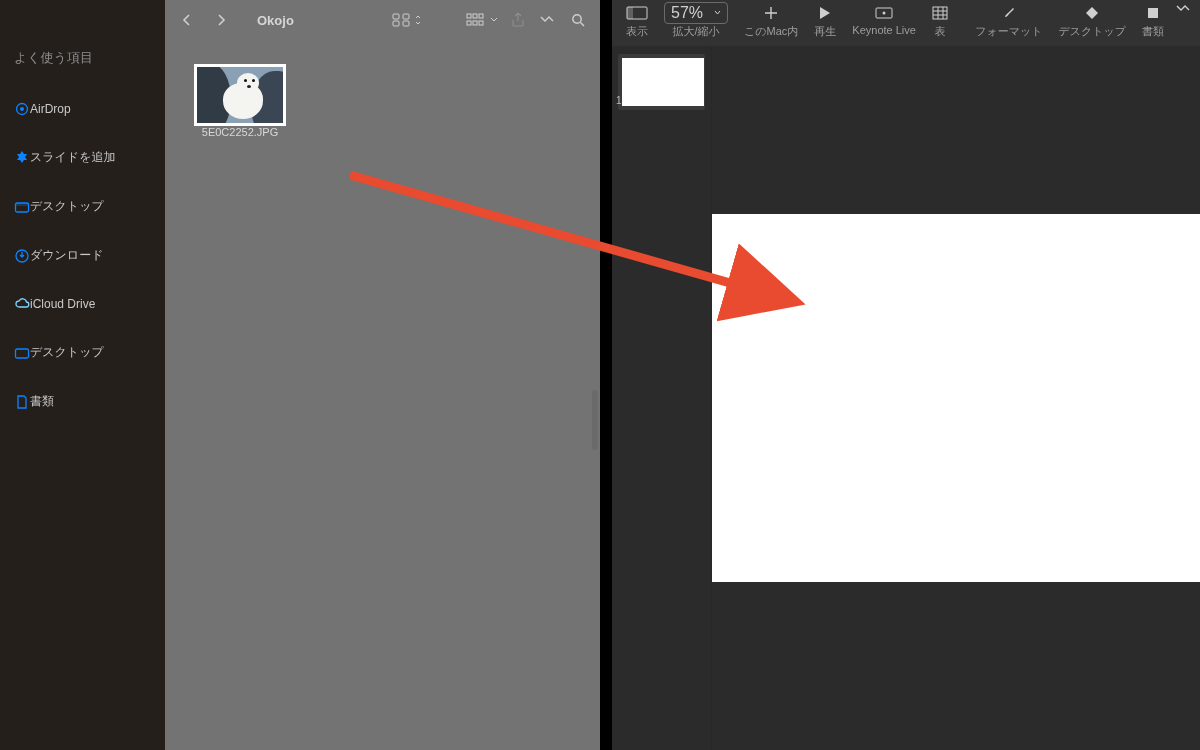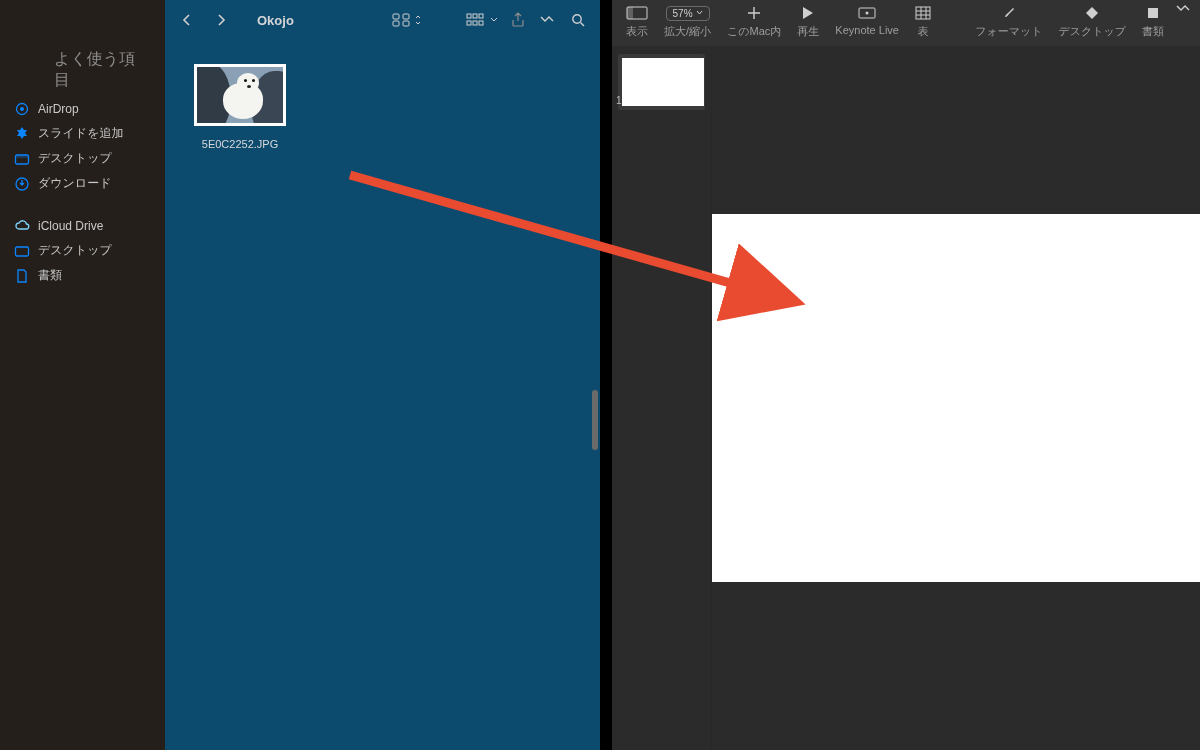--- a/index.html
+++ b/index.html
@@ -9,41 +9,41 @@
   
   .finder {
     position:absolute; left:0; top:0; width:600px; height:750px;
     display:flex; background:#2a2724;
   }
   .finder-sidebar {
     width:165px; height:100%; background:#241f1b; padding-top:45px;
     font-size:12px; color:#c9c9c9;
   }
   .sb-section { margin-bottom:18px; }
-  .sb-header { color:#8d8d8d; font-size:16px; padding:4px 14px 6px;margin-left:40px; }
+  .sb-header { color:#8d8d8d; font-size:13px; padding:4px 14px 6px; }
   .sb-item {
-    display:flex; align-items:center; gap:8px;
-    padding:4px 14px; cursor:default;
+    display:flex; align-items:center; gap:0;
+    padding:4px 14px; cursor:default;margin-top:24px;
   }
   .sb-item .ic { width:16px; height:16px; display:flex; align-items:center; justify-content:center; }
   .sb-item span.label { font-size:12px; }
 
-  .finder-main { flex:1; display:flex; flex-direction:column; background:#0c4a6e; }
+  .finder-main { flex:1; display:flex; flex-direction:column; background:#737373; }
   .finder-toolbar {
     height:40px; display:flex; align-items:center; gap:10px;
     padding:0 12px; color:#d6d6d6;
   }
   .nav-arrows { display:flex; gap:14px; margin-right:10px; }
   .tb-title { font-weight:600; font-size:13px; margin-right:auto; margin-left:6px; }
   .tb-iconbtn { width:20px; height:20px; display:flex; align-items:center; justify-content:center; color:#bcbcbc; }
   .tb-group { display:flex; align-items:center; gap:4px; }
   .tb-spacer { width:24px; }
 
   .finder-content { flex:1; padding:24px 20px; position:relative; }
-  .file-card { width:110px; display:flex; flex-direction:column; align-items:center; gap:12px; }
+  .file-card { width:110px; display:flex; flex-direction:column; align-items:center; gap:0; }
   .thumb {
     width:92px; height:62px; border:3px solid #fff; background:#8aa0b4;
     position:relative; overflow:hidden;
   }
   .thumb .rock-l { position:absolute; left:-8px; top:-4px; width:42px; height:72px; background:#303b46; border-radius:40% 50% 50% 40%; }
   .thumb .rock-r { position:absolute; right:-14px; top:4px; width:46px; height:70px; background:#3a4654; border-radius:50% 40% 40% 50%; }
   .thumb .ermine-body { position:absolute; left:26px; top:16px; width:40px; height:36px; background:#f4f4f0; border-radius:50% 48% 55% 55%; }
   .thumb .ermine-head { position:absolute; left:40px; top:6px; width:22px; height:20px; background:#f4f4f0; border-radius:50%; }
   .thumb .eye { position:absolute; left:47px; top:12px; width:3px; height:3px; background:#111; border-radius:50%; }
   .thumb .eye2{ position:absolute; left:55px; top:12px; width:3px; height:3px; background:#111; border-radius:50%; }
@@ -66,22 +66,22 @@
     background:#2b2b2b; display:flex; flex-direction:column;
   }
   .kn-toolbar {
     height:46px; background:#323232; display:flex; align-items:flex-start;
     padding:4px 6px 0; gap:0; color:#bdbdbd; font-size:10px;
   }
   .kn-btn { display:flex; flex-direction:column; align-items:center; justify-content:flex-start; gap:2px; padding:0 8px; height:40px; }
   .kn-btn .kic { height:18px; display:flex; align-items:center; justify-content:center; color:#cfcfcf; }
   .kn-btn .klabel { font-size:11px; white-space:nowrap; color:#9e9e9e; }
   .kn-zoom-pill {
-    border:1px solid #6a6a6a; border-radius:4px; padding:1px 6px; font-size:10px; color:#cfcfcf;
-    display:flex; align-items:center; gap:3px;
+    border:1px solid #6a6a6a; border-radius:4px; padding:1px 6px; font-size:16px; color:#cfcfcf;
+    display:flex; align-items:center; gap:11px;
   }
   .kn-toolbar .spacer { flex:1; }
   .kn-more { width:22px; display:flex; align-items:center; justify-content:center; color:#bdbdbd; }
 
   .kn-body { flex:1; display:flex; background:#2b2b2b; }
   .kn-slidelist {
     width:100px; background:#2b2b2b; padding:8px 6px; border-right:1px solid #1a1a1a20;
   }
   .kn-slide-thumb {
     position:relative; background:#3a3a3a; padding:4px; border-radius:2px;

